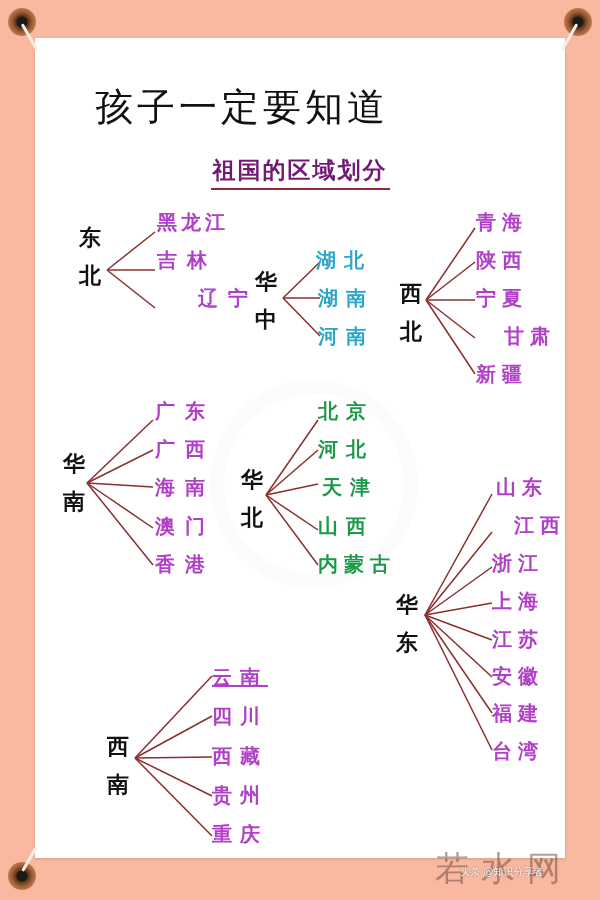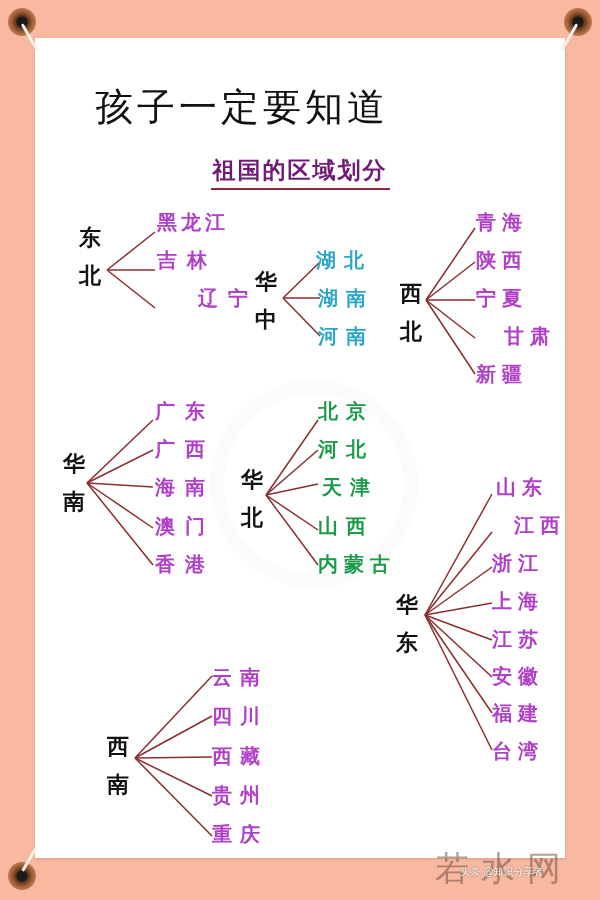--- a/index.html
+++ b/index.html
@@ -175,20 +175,20 @@
 <div class="prov purple" style="left:492px;top:589px;letter-spacing:6px;">上海</div>
 <div class="prov purple" style="left:492px;top:627px;letter-spacing:6px;">江苏</div>
 <div class="prov purple" style="left:492px;top:664px;letter-spacing:6px;">安徽</div>
 <div class="prov purple" style="left:492px;top:701px;letter-spacing:6px;">福建</div>
 <div class="prov purple" style="left:492px;top:739px;letter-spacing:6px;">台湾</div>
 
 <div class="region-label" style="left:103px;top:727px;">
   <div>西</div>
   <div>南</div>
 </div>
-<div class="prov purple" style="left:212px;top:665px;letter-spacing:8px;">云南</div>
+<div class="prov purple" style="left:212px;top:665px;letter-spacing:8px;text-decoration:underline;">云南</div>
 <div class="prov purple" style="left:212px;top:704px;letter-spacing:8px;">四川</div>
 <div class="prov purple" style="left:212px;top:744px;letter-spacing:8px;">西藏</div>
 <div class="prov purple" style="left:212px;top:783px;letter-spacing:8px;">贵州</div>
 <div class="prov purple" style="left:212px;top:822px;letter-spacing:8px;">重庆</div>
 
 <div class="wm-big">若水网</div>
 <div class="watermark">头条 @知识分享者</div>
 
 </body></html>

